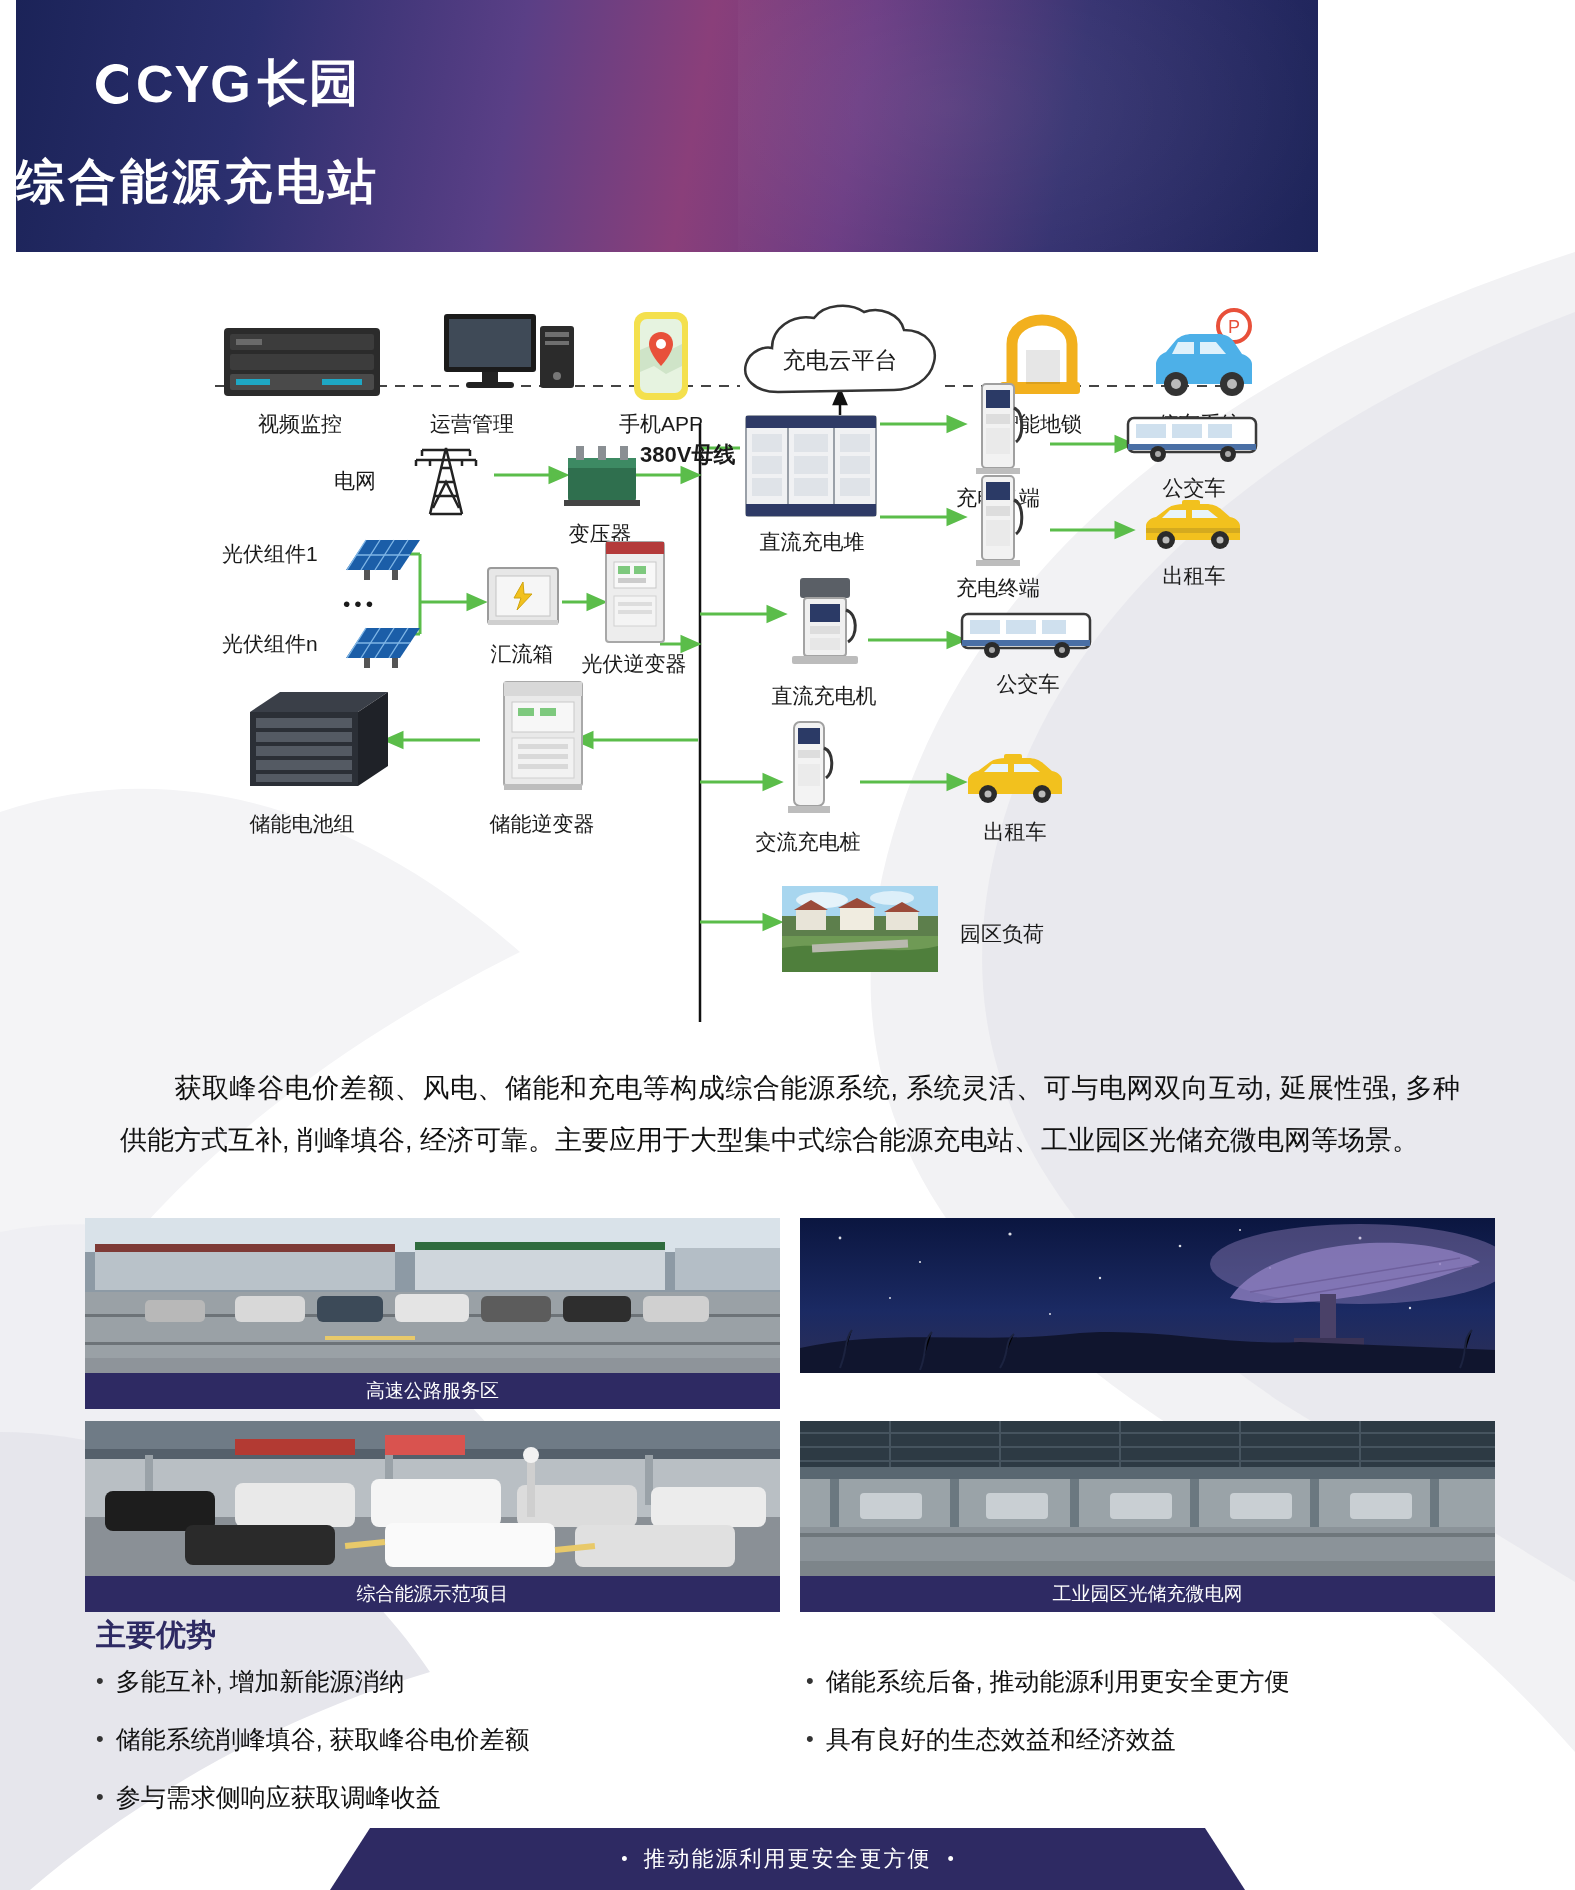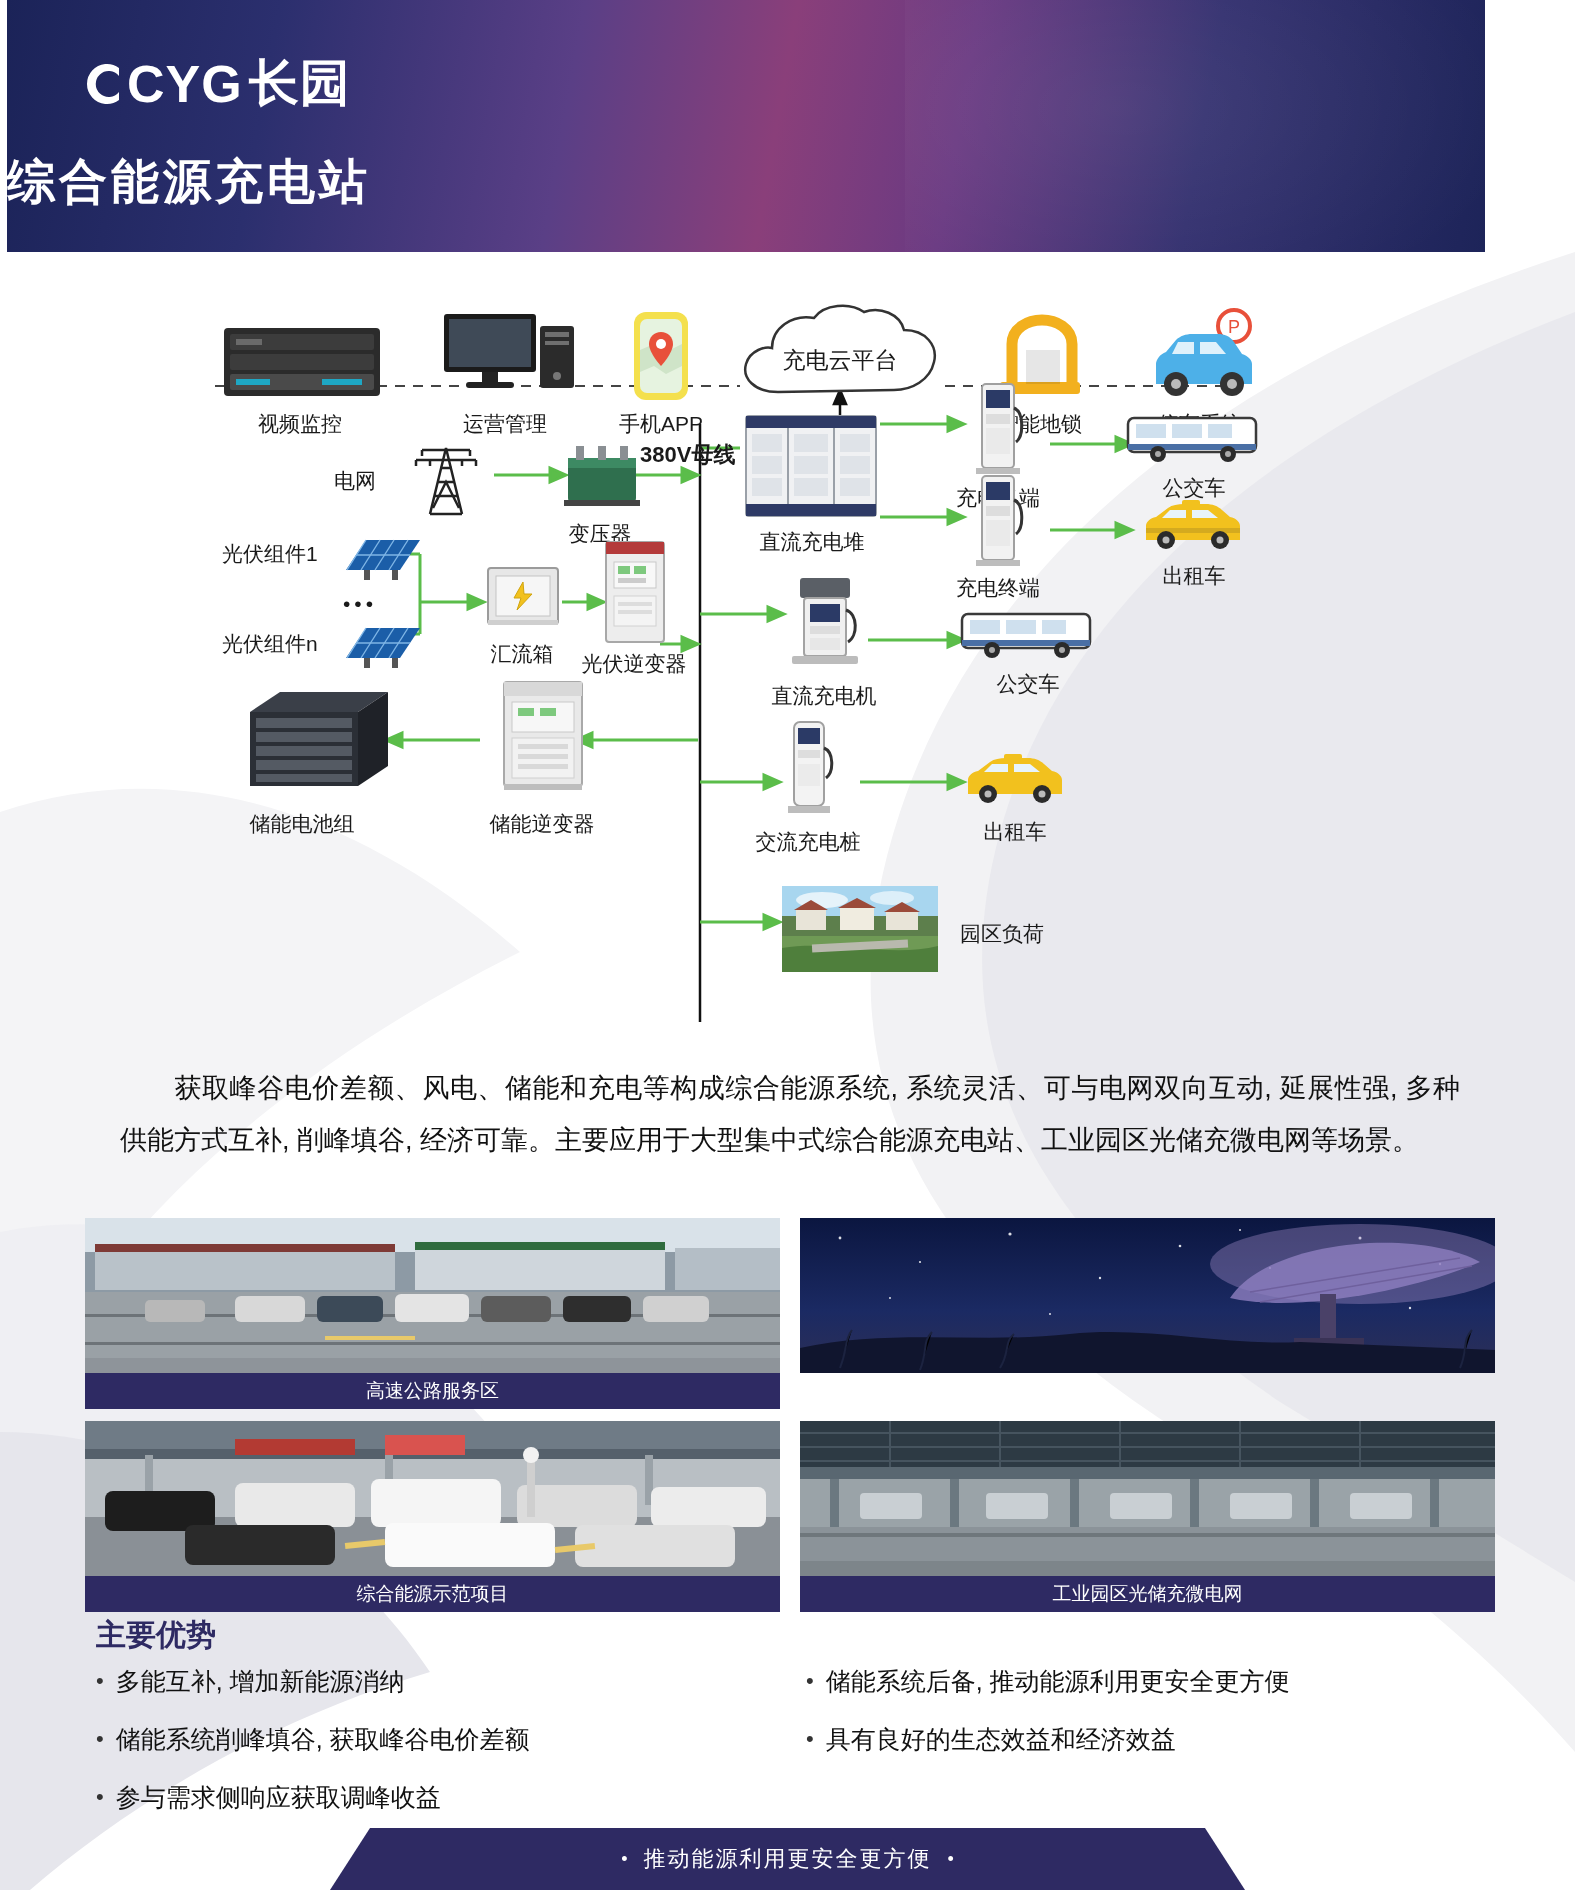--- a/index.html
+++ b/index.html
@@ -7,21 +7,21 @@
   body {
     width: 1575px; height: 1890px;
     font-family: "Liberation Sans", sans-serif;
     background: #ffffff;
     position: relative;
     overflow: hidden;
   }
 
   
   .header {
-    position: absolute; left:7px; top:0; width:1478px; height:252px;
+    position: absolute; left:16px; top:0; width:1302px; height:252px;
     background: linear-gradient(100deg, #1b2358 0%, #2b2f6e 18%, #5a3f86 38%, #8a3f7a 52%, #6a3a82 64%, #33306f 80%, #1d2459 100%);
     overflow: hidden;
   }
   .header::after{
     content:""; position:absolute; right:-120px; top:-60px; width:700px; height:420px;
     background: radial-gradient(ellipse at 30% 40%, rgba(255,255,255,0.07), rgba(255,255,255,0) 60%);
   }
   .logo {
     position:absolute; left:72px; top:50px;
     color:#fff; font-size:52px; font-weight:bold; letter-spacing:1px;
@@ -216,21 +216,21 @@
       <rect x="4" y="4" width="92" height="58" rx="3" fill="#1b1b1b"></rect>
       <rect x="9" y="9" width="82" height="48" fill="#3f4a57"></rect>
       <rect x="42" y="62" width="16" height="10" fill="#222"></rect>
       <rect x="26" y="72" width="48" height="6" rx="3" fill="#222"></rect>
       <rect x="100" y="16" width="34" height="62" rx="3" fill="#2b2b2b"></rect>
       <rect x="105" y="22" width="24" height="5" fill="#6f6f6f"></rect>
       <rect x="105" y="31" width="24" height="4" fill="#6f6f6f"></rect>
       <circle cx="117" cy="66" r="4" fill="#777"></circle>
     </svg>
   </div>
-  <div class="dlabel c" style="left:505px; top:148px;">运营管理</div>
+  <div class="dlabel c" style="left:472px; top:148px;">运营管理</div>
 
   <div class="node" style="left:632px; top:48px;">
     <svg width="58" height="92" viewBox="0 0 58 92">
       <rect x="2" y="2" width="54" height="88" rx="12" fill="#f4e04d"></rect>
       <rect x="8" y="9" width="42" height="74" rx="7" fill="#e6f3e0"></rect>
       <path d="M8 40 L22 34 L34 42 L50 34 L50 56 L34 64 L22 56 L8 62 Z" fill="#cfe4c8"></path>
       <path d="M29 22 C22 22 17 27 17 34 C17 43 29 56 29 56 C29 56 41 43 41 34 C41 27 36 22 29 22 Z" fill="#e8503a"></path>
       <circle cx="29" cy="34" r="5" fill="#fff"></circle>
     </svg>
   </div>

